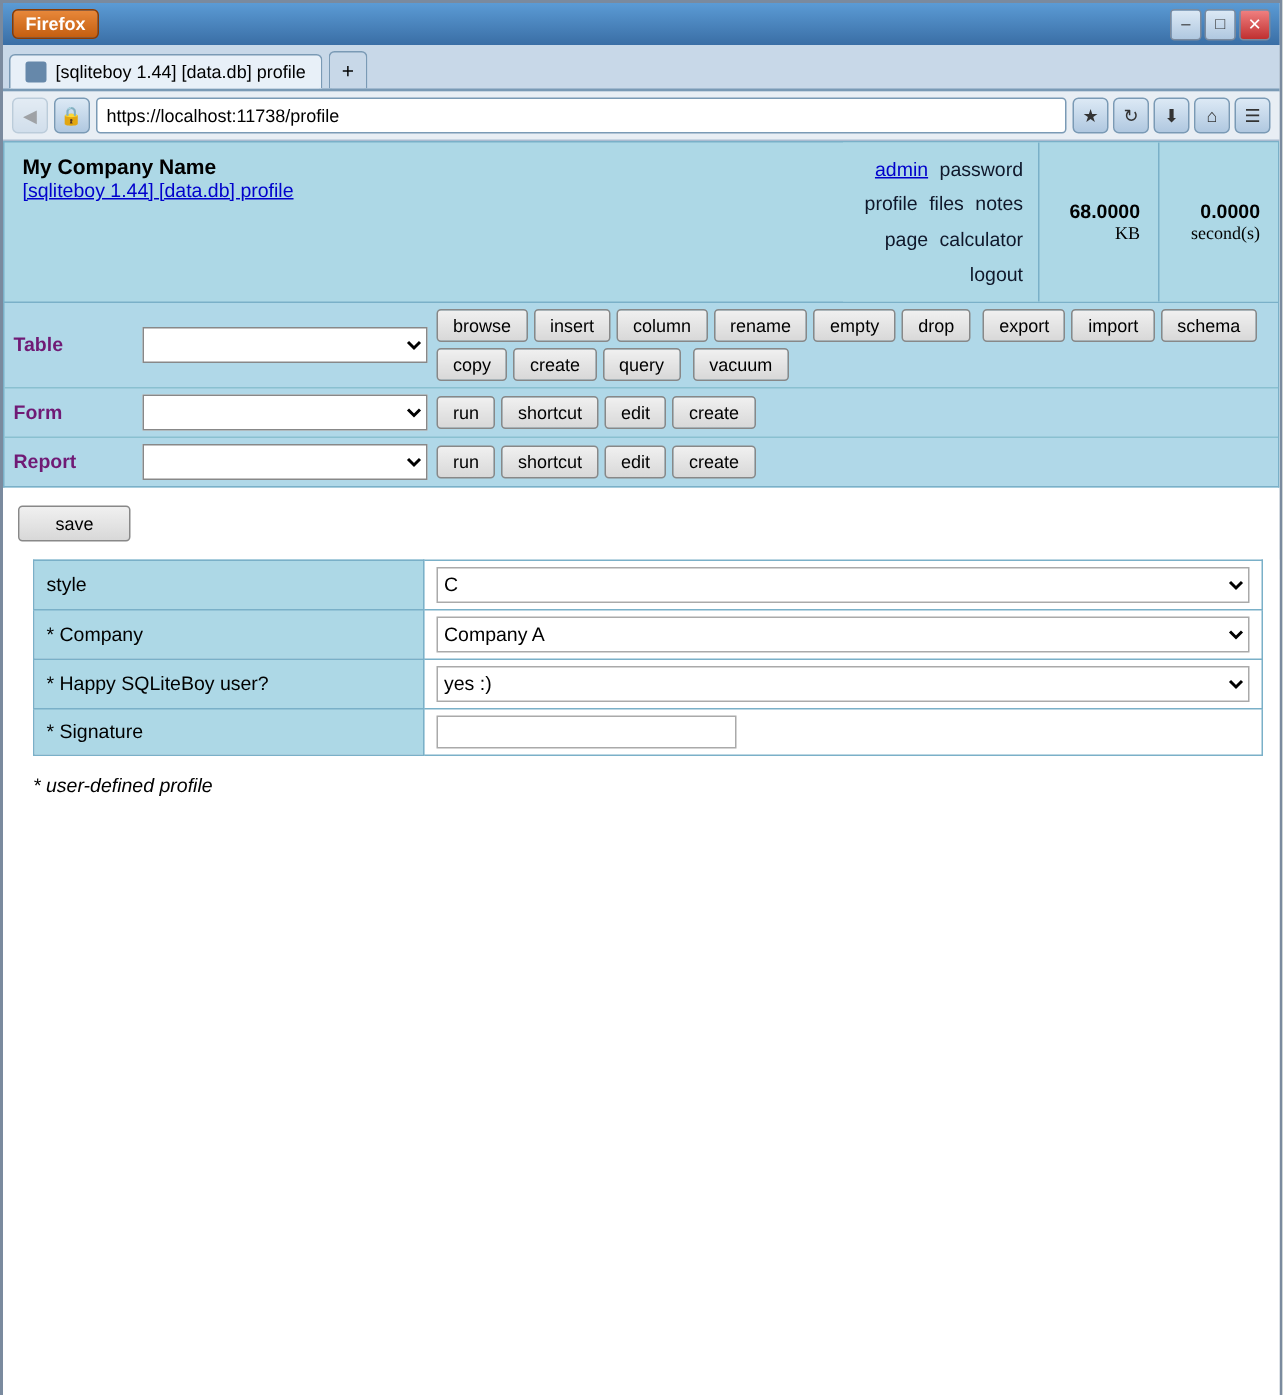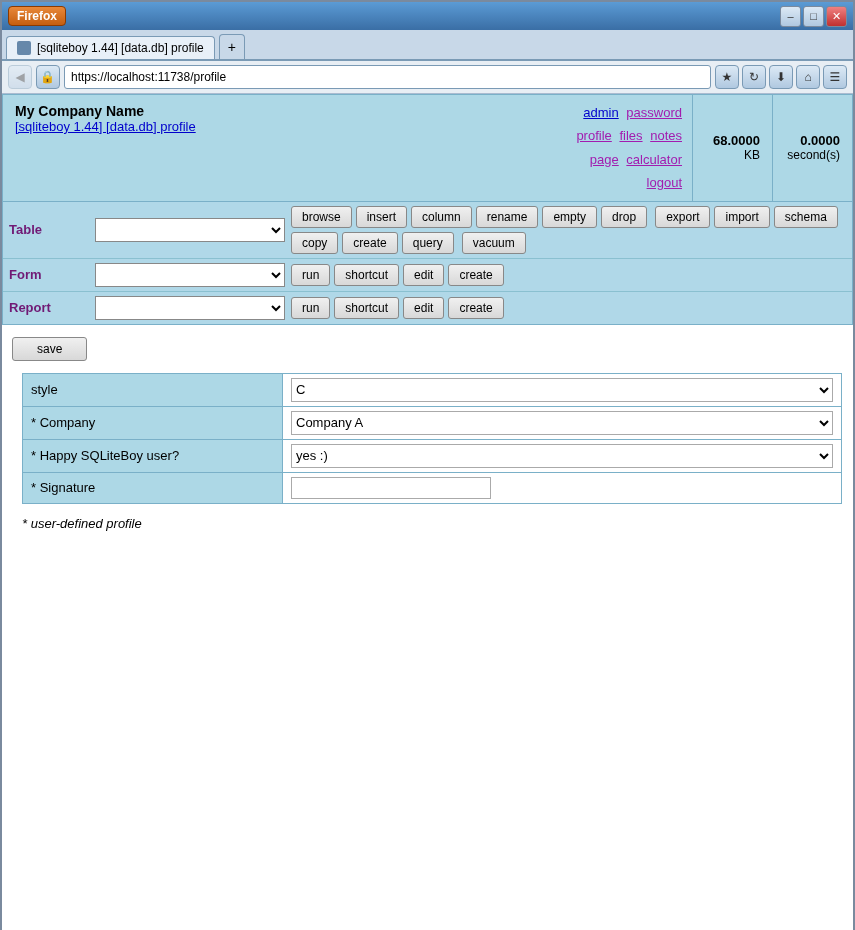--- a/index.html
+++ b/index.html
@@ -168,37 +168,36 @@
       cursor: pointer;
     }
     .app-nav {
       background: #add8e6;
       padding: 6px 10px;
       text-align: right;
       font-size: 13px;
       line-height: 1.8;
     }
     .app-nav a {
-      color: #a21caf;
-      text-decoration: underline;
+      color: #0f172a;
       cursor: pointer;
       margin-left: 4px;
     }
     .stat-box {
       background: #add8e6;
       border-left: 1px solid #7ab0c8;
       padding: 8px 12px;
       text-align: right;
       min-width: 80px;
       display: flex;
       flex-direction: column;
       justify-content: center;
     }
     .stat-value { font-size: 13px; font-weight: bold; }
-    .stat-label { font-size: 12px; }
+    .stat-label { font-size: 12px; font-family: Liberation Serif, serif; }
 
     
     .toolbar-section {
       background: #b0d8e8;
       border: 1px solid #7ab0c8;
       border-top: none;
     }
     .toolbar-row {
       display: flex;
       align-items: center;

